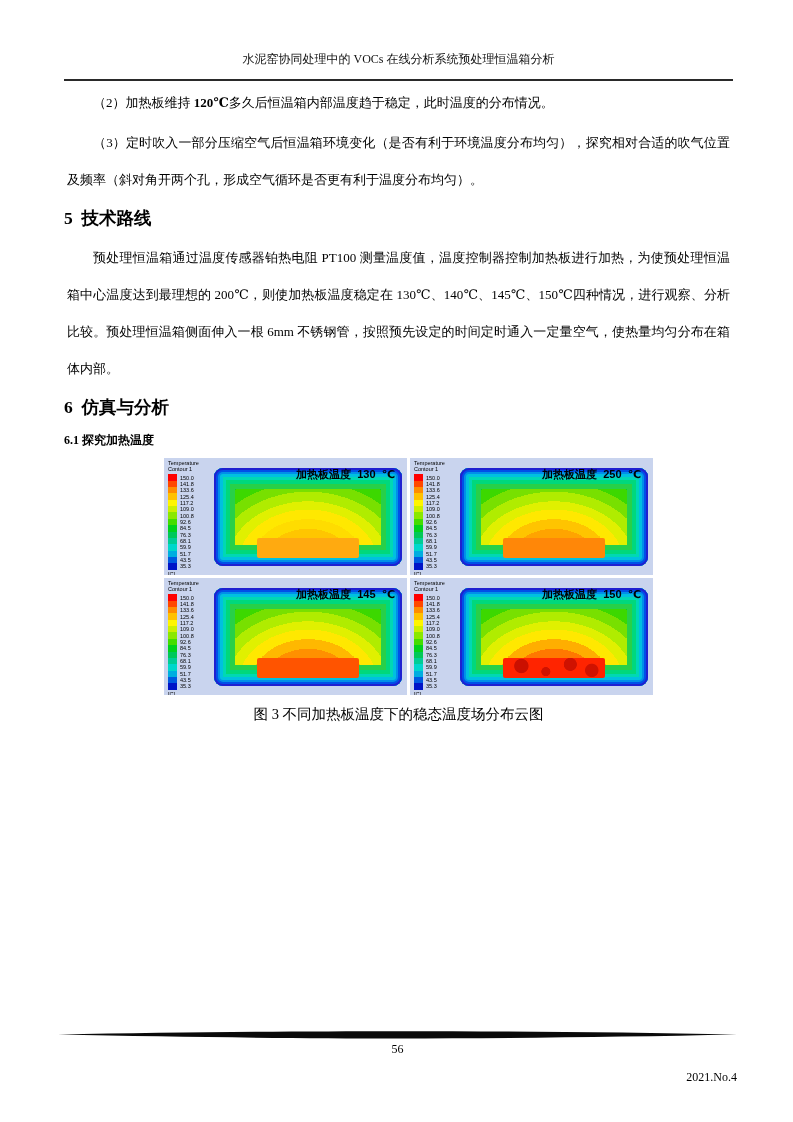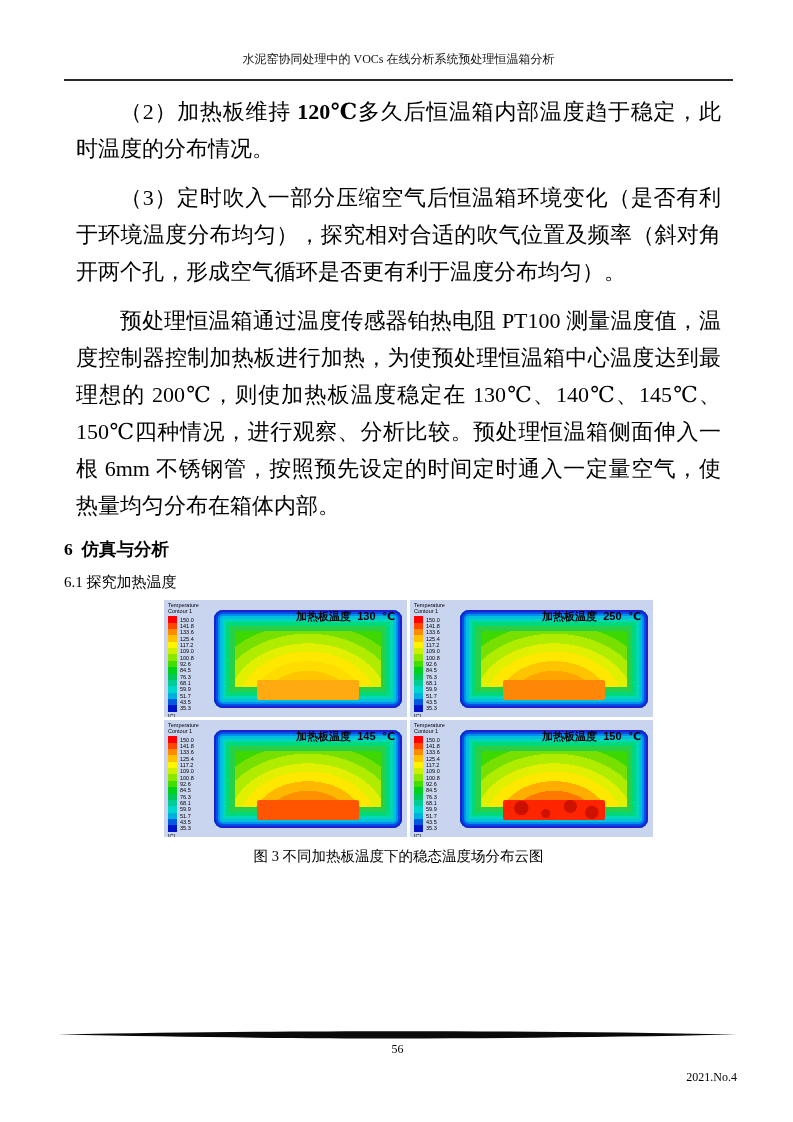--- a/index.html
+++ b/index.html
@@ -5,25 +5,25 @@
   html,body{margin:0;padding:0;background:#ffffff;}
   body{width:793px;height:1122px;position:relative;overflow:hidden;
        font-family:"Liberation Serif","DejaVu Serif",serif;color:#000;}
   .page{position:absolute;inset:0;padding:50px 60px 4px 64px;box-sizing:border-box;}
 
   
   .header{border-bottom:2px solid #2a2a2a;padding-bottom:11px;}
   .header-title{text-align:center;font-size:12px;line-height:18px;color:#111;}
 
   
-  .body-p{margin:12px;font-size:22px;line-height:37px;text-align:justify;text-indent:2em;}
+  .body-p{margin:3px;font-size:13px;line-height:37px;text-align:justify;text-indent:2em;}
   .body-p b{font-weight:bold;}
   h2.sec{font-size:17.5px;line-height:26px;margin:7px 0 8px 0;font-weight:bold;white-space:pre;
          font-family:"Liberation Serif","DejaVu Serif",serif;}
-  h3.subsec{font-size:15px;line-height:24px;margin:6px 0 2px 0;font-weight:normal;white-space:pre;}
+  h3.subsec{font-size:12px;line-height:24px;margin:6px 0 2px 0;font-weight:bold;white-space:pre;}
 
   
   .figure{margin-top:6px;}
   .grid{display:grid;grid-template-columns:243px 243px;grid-auto-rows:117px;gap:3px;
         width:489px;margin-left:100px;}
   .subplot{position:relative;width:243px;height:117px;background:#c9d4ee;overflow:hidden;}
   .field{position:absolute;left:50px;top:10px;right:5px;bottom:9px;border-radius:9px;
     background:radial-gradient(95% 140% at 50% 97%,
       var(--c1) 0 17%, var(--c2) 17% 25%, var(--c3) 25% 32%,
       #ffe800 32% 39%, #e0f000 39% 45%, #b0ec00 45% 52%,
@@ -64,20 +64,21 @@
 <div class="page">
 
   <div class="header">
     <div class="header-title">水泥窑协同处理中的 VOCs 在线分析系统预处理恒温箱分析</div>
   </div>
 
   <p class="body-p"><span>（2）加热板维持 </span><b>120℃</b><span>多久后恒温箱内部温度趋于稳定，此时温度的分布情况。</span></p>
 
   <p class="body-p">（3）定时吹入一部分压缩空气后恒温箱环境变化（是否有利于环境温度分布均匀），探究相对合适的吹气位置及频率（斜对角开两个孔，形成空气循环是否更有利于温度分布均匀）。</p>
 
+  <h2 class="sec">5  技术路线</h2>
   <p class="body-p">预处理恒温箱通过温度传感器铂热电阻 PT100 测量温度值，温度控制器控制加热板进行加热，为使预处理恒温箱中心温度达到最理想的 200℃，则使加热板温度稳定在 130℃、140℃、145℃、150℃四种情况，进行观察、分析比较。预处理恒温箱侧面伸入一根 6mm 不锈钢管，按照预先设定的时间定时通入一定量空气，使热量均匀分布在箱体内部。</p>
 
   <h2 class="sec">6  仿真与分析</h2>
   <h3 class="subsec">6.1 探究加热温度</h3>
 
   <div class="figure">
     <div class="grid" id="subplot-grid">
   <div class="subplot" style="--c1: #ffb400; --c2: #ffc600; --c3: #ffdc00; --plate: #ffaa10;">
     <div class="legend">
       <div class="lg-head">

